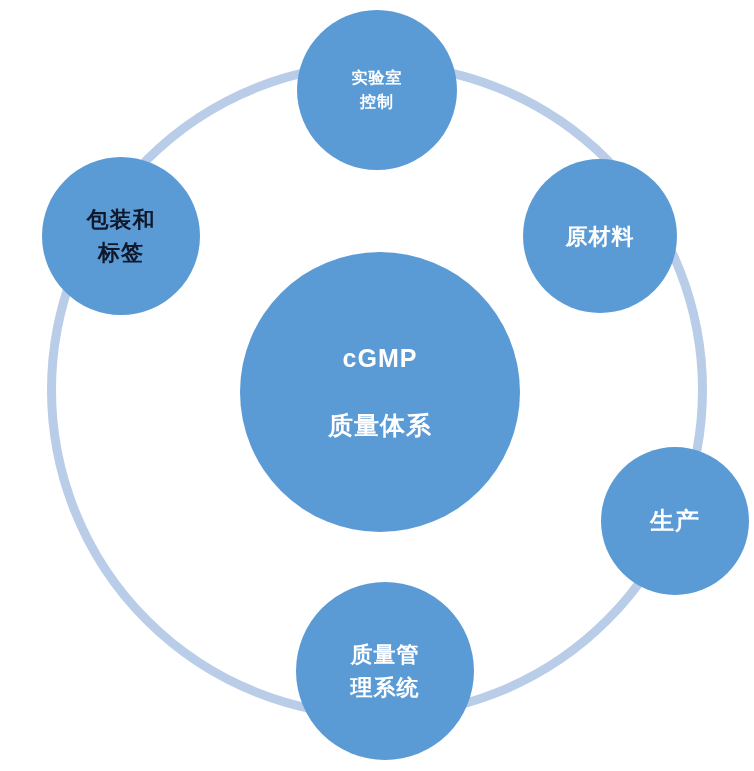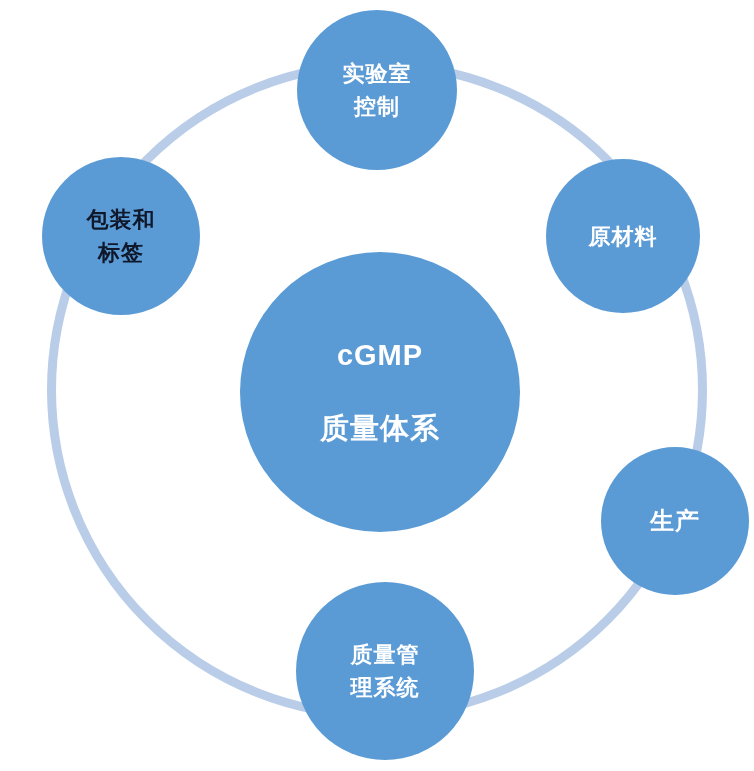--- a/index.html
+++ b/index.html
@@ -41,32 +41,32 @@
     line-height: 1.5;
     letter-spacing: 1px;
   }
   .node span { display: block; }
 
   .node-center {
     left: 240px;
     top: 252px;
     width: 280px;
     height: 280px;
-    font-size: 29px;
+    font-size: 25px;
     row-gap: 30px;
   }
   .node-lab-control {
     left: 297px;
     top: 10px;
     width: 160px;
     height: 160px;
-    font-size: 22px;
+    font-size: 16px;
   }
   .node-raw-materials {
-    left: 546px;
+    left: 523px;
     top: 159px;
     width: 154px;
     height: 154px;
     font-size: 22px;
   }
   .node-production {
     left: 601px;
     top: 447px;
     width: 148px;
     height: 148px;

